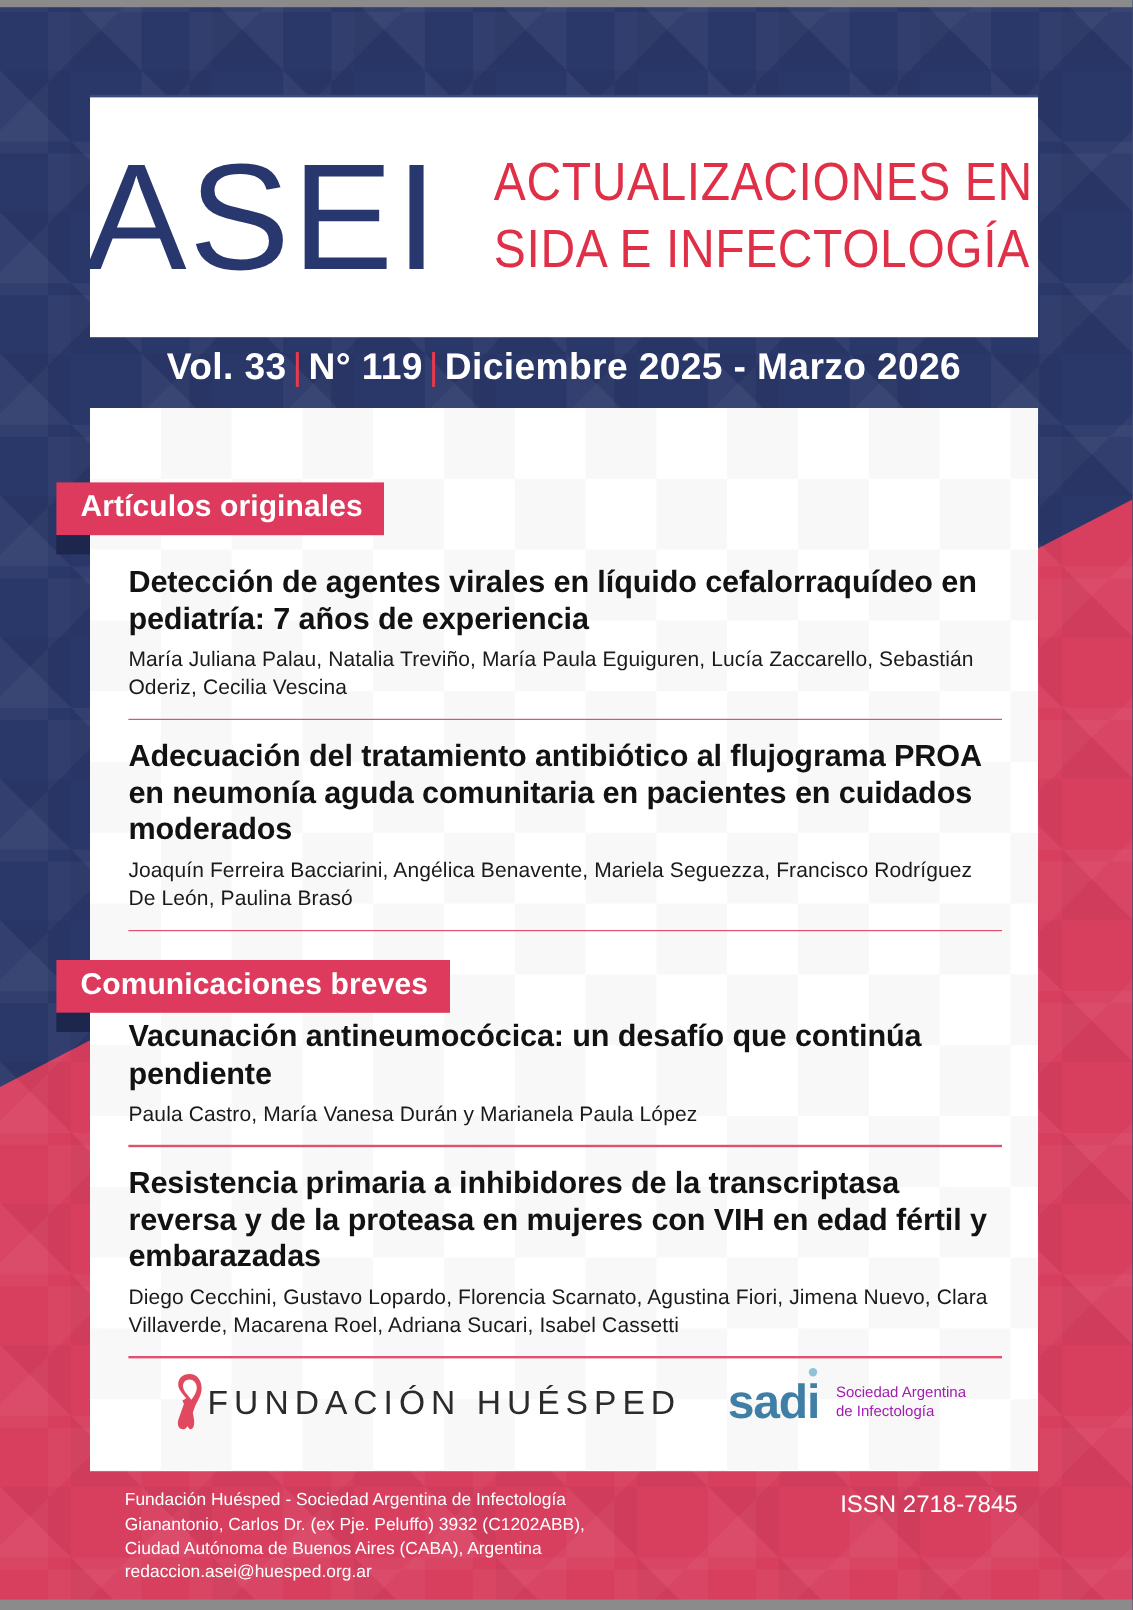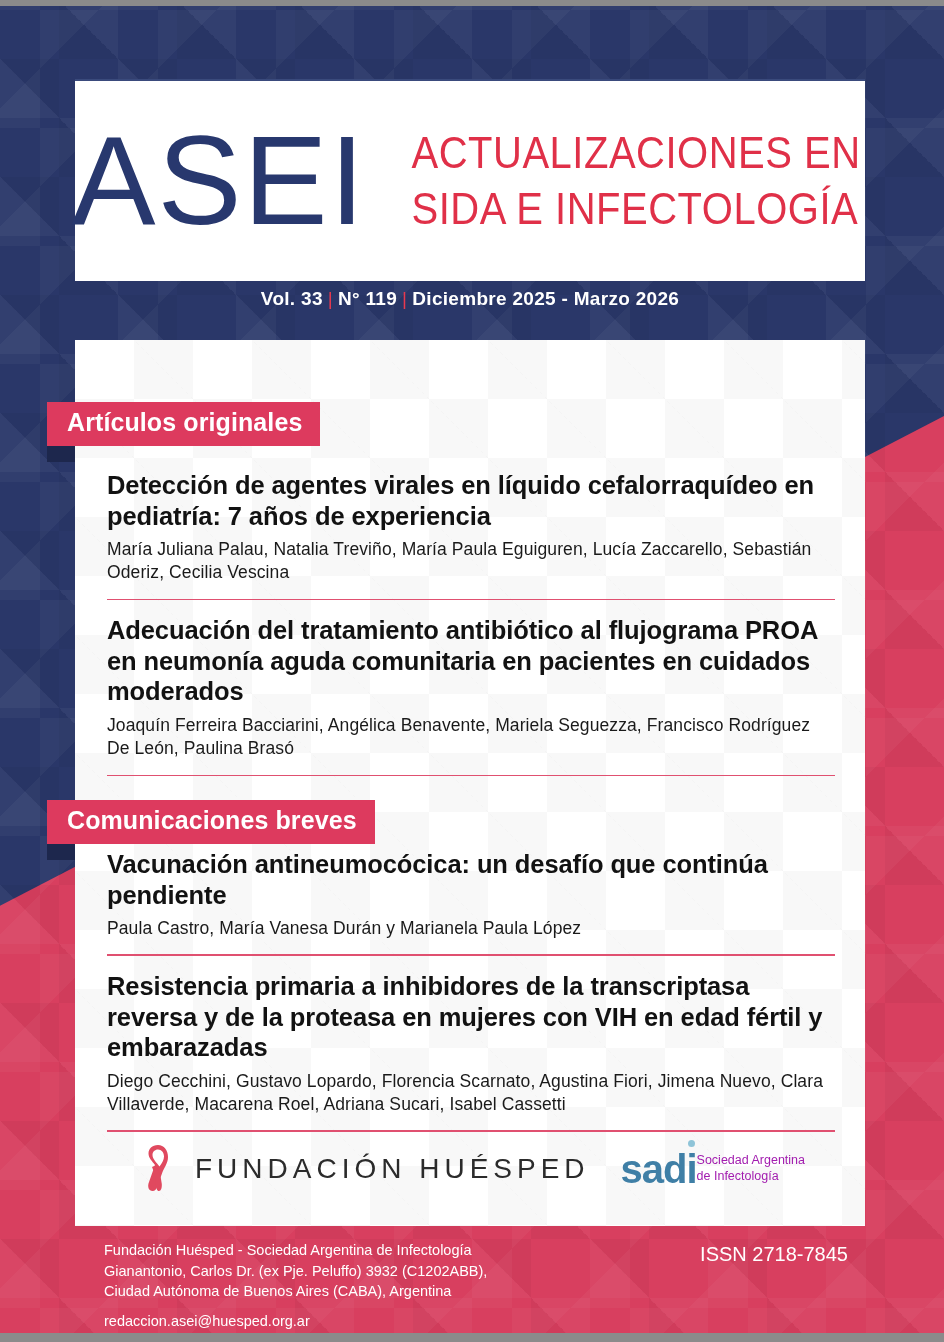--- a/index.html
+++ b/index.html
@@ -107,21 +107,21 @@
   }
 
   
   .volline {
     position: absolute;
     left: 75px;
     top: 288px;
     width: 790px;
     text-align: center;
     color: #ffffff;
-    font-size: 19px;
+    font-size: 31px;
     font-weight: 700;
     letter-spacing: .3px;
   }
   .volline .pipe { color: #e8394f; font-weight: 400; padding: 0 5px; }
 
   
   .panel {
     position: absolute;
     left: 75px;
     top: 340px;
@@ -201,35 +201,34 @@
     position: absolute;
     left: 0; right: 0;
     bottom: 32px;
     display: flex;
     align-items: center;
     padding: 0 60px 0 68px;
   }
   .fh-logo {
     display: flex;
     align-items: center;
-    gap: 22px;
     text-align: right;
   }
   .fh-ribbon { width: 30px; height: 50px; display: block; }
   .fh-text {
     font-size: 28px;
     letter-spacing: 5px;
     color: #2b2b2b;
     font-weight: 400;
   }
   .sadi-logo {
     margin-left: auto;
     display: flex;
     align-items: center;
-    gap: 0;
+    gap: 14px;
   }
   .sadi-word {
     font-size: 40px;
     font-weight: 700;
     color: #3f7fa6;
     letter-spacing: -1px;
     line-height: 1;
     position: relative;
   }
   .sadi-word .dot {
@@ -258,21 +257,20 @@
     color: #ffffff;
   }
   .footer-addr {
     font-size: 14.5px;
     line-height: 1.42;
     white-space: pre-line;
     font-weight: 400;
   }
   .footer-mail {
     font-size: 14.5px;
-    margin-top: 11px;
     font-weight: 400;
   }
   .footer-issn {
     position: absolute;
     right: 96px;
     top: 1243px;
     color: #ffffff;
     font-size: 20px;
     font-weight: 400;
   }

